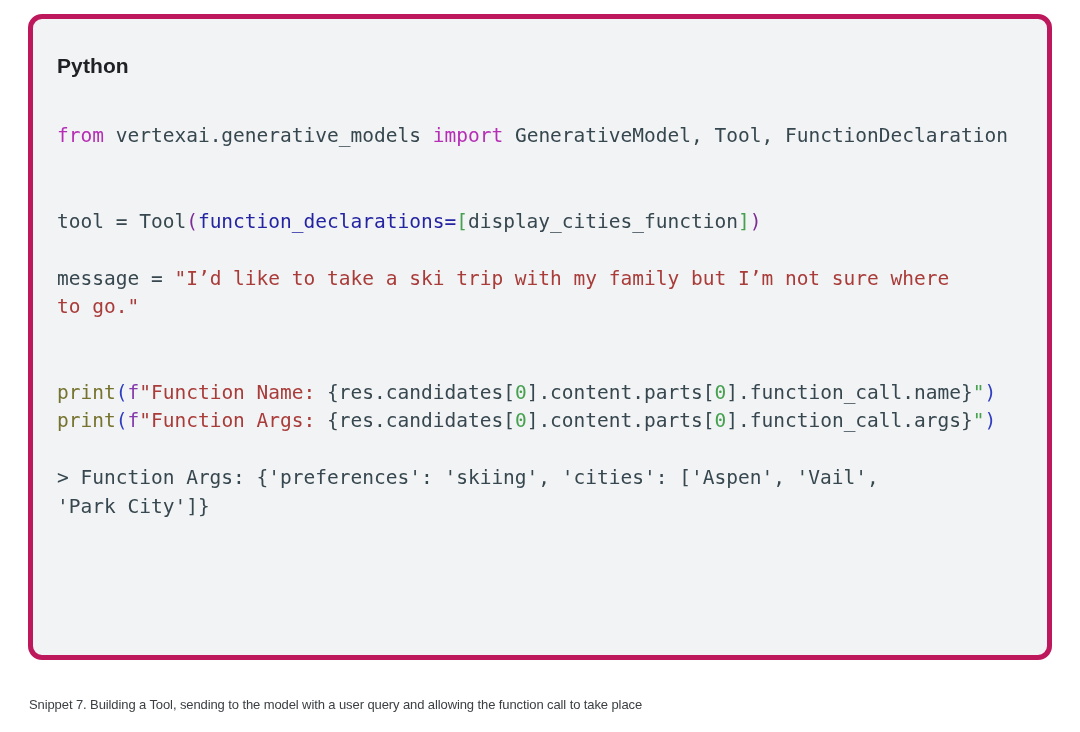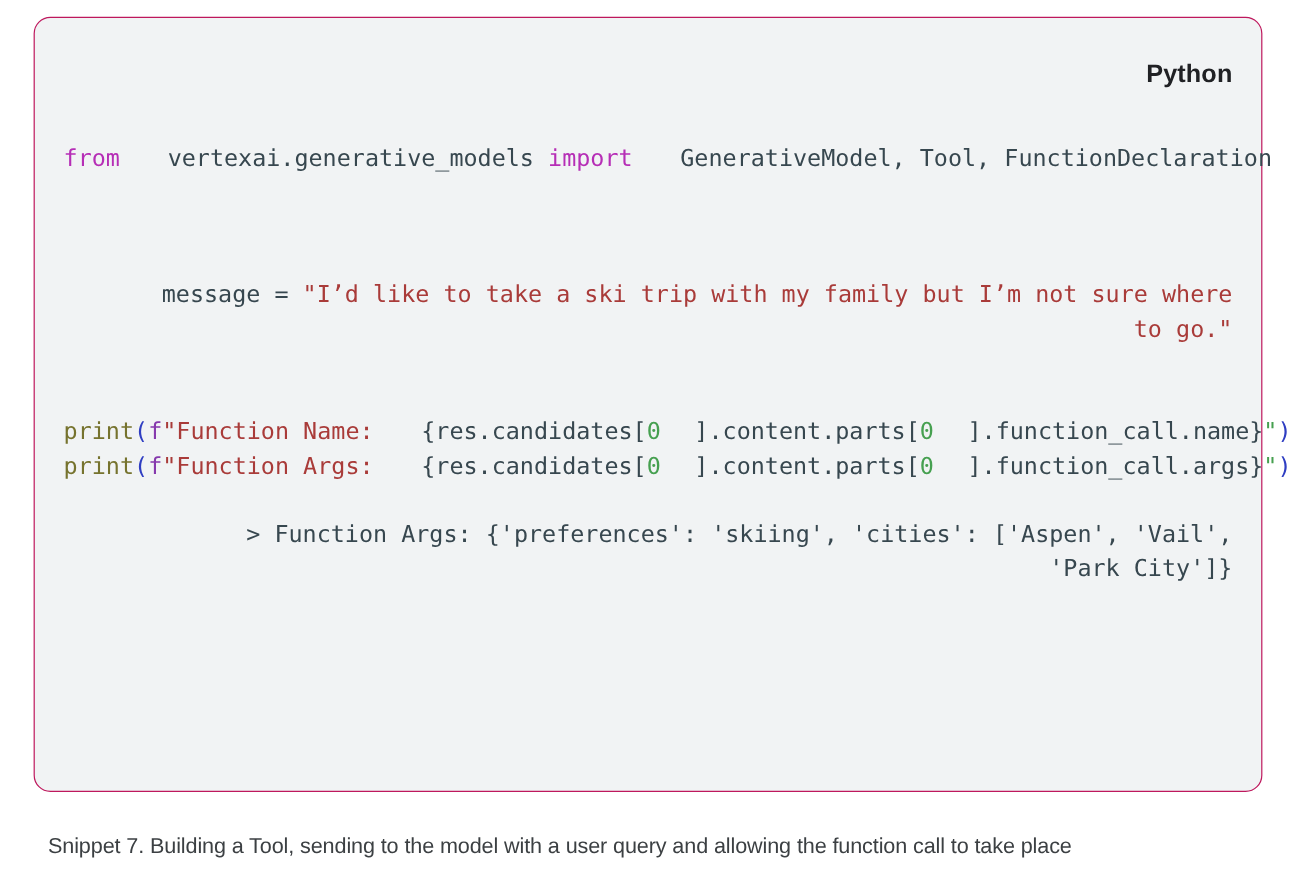--- a/index.html
+++ b/index.html
@@ -17,75 +17,75 @@
     position: relative;
   }
   .code-card {
     position: absolute;
     left: 28px;
     top: 14px;
     width: 1024px;
     height: 646px;
     box-sizing: border-box;
     background: #f1f3f4;
-    border: 1px solid #be185d;
+    border: 5px solid #be185d;
     border-radius: 14px;
     padding: 34px 24px 0 24px;
-    text-align: right;
   }
   .lang-label {
     font-size: 21px;
     line-height: 26px;
     font-weight: 700;
     color: #202124;
     letter-spacing: 0.1px;
     margin: 0 0 43px 0;
   }
   .code-block {
     font-family: "DejaVu Sans Mono", "Liberation Mono", monospace;
     font-size: 19.5px;
     line-height: 28.5px;
     color: var(--plain);
   }
   .code-line {
     white-space: pre;
     height: 28.5px;
   }
-  .tok-pl   { color: var(--plain); padding-left: 28px; }
+  .tok-pl   { color: var(--plain); }
   .tok-kw   { color: var(--keyword); }
   .tok-str  { color: var(--string); }
   .tok-param{ color: var(--param); }
   .tok-fn   { color: var(--func); }
   .tok-fpfx { color: var(--fprefix); }
   .tok-num  { color: var(--number); }
   .tok-grn  { color: var(--bracket); }
   .tok-pb   { color: var(--parenBlue); }
   .tok-pp   { color: var(--parenPurple); }
   .caption {
     position: absolute;
-    left: 40px;
+    left: 29px;
     top: 692px;
     width: 1030px;
-    font-size: 18px;
+    font-size: 13px;
     line-height: 26px;
     font-weight: 500;
     color: #3c4043;
     letter-spacing: -0.1px;
   }
 </style>
 </head>
 <body>
 
 <div class="page">
   <div class="code-card">
     <div class="lang-label">Python</div>
     <div class="code-block">
         <div class="code-line"><span class="tok-kw">from</span><span class="tok-pl"> vertexai.generative_models </span><span class="tok-kw">import</span><span class="tok-pl"> GenerativeModel, Tool, FunctionDeclaration</span></div>
         <div class="code-line">&nbsp;</div>
         <div class="code-line">&nbsp;</div>
+        <div class="code-line"><span class="tok-pl">tool = Tool</span><span class="tok-pp">(</span><span class="tok-param">function_declarations=</span><span class="tok-grn">[</span><span class="tok-pl">display_cities_function</span><span class="tok-grn">]</span><span class="tok-pp">)</span></div>
         <div class="code-line">&nbsp;</div>
         <div class="code-line"><span class="tok-pl">message = </span><span class="tok-str">"I’d like to take a ski trip with my family but I’m not sure where</span></div>
         <div class="code-line"><span class="tok-str">to go."</span></div>
         <div class="code-line">&nbsp;</div>
         <div class="code-line">&nbsp;</div>
         <div class="code-line"><span class="tok-fn">print</span><span class="tok-pb">(</span><span class="tok-fpfx">f</span><span class="tok-str">"Function Name: </span><span class="tok-pl">{res.candidates[</span><span class="tok-num">0</span><span class="tok-pl">].content.parts[</span><span class="tok-num">0</span><span class="tok-pl">].function_call.name}</span><span class="tok-grn">"</span><span class="tok-pb">)</span></div>
         <div class="code-line"><span class="tok-fn">print</span><span class="tok-pb">(</span><span class="tok-fpfx">f</span><span class="tok-str">"Function Args: </span><span class="tok-pl">{res.candidates[</span><span class="tok-num">0</span><span class="tok-pl">].content.parts[</span><span class="tok-num">0</span><span class="tok-pl">].function_call.args}</span><span class="tok-grn">"</span><span class="tok-pb">)</span></div>
         <div class="code-line">&nbsp;</div>
         <div class="code-line"><span class="tok-pl">&gt; Function Args: {'preferences': 'skiing', 'cities': ['Aspen', 'Vail',</span></div>
         <div class="code-line"><span class="tok-pl">'Park City']}</span></div>

